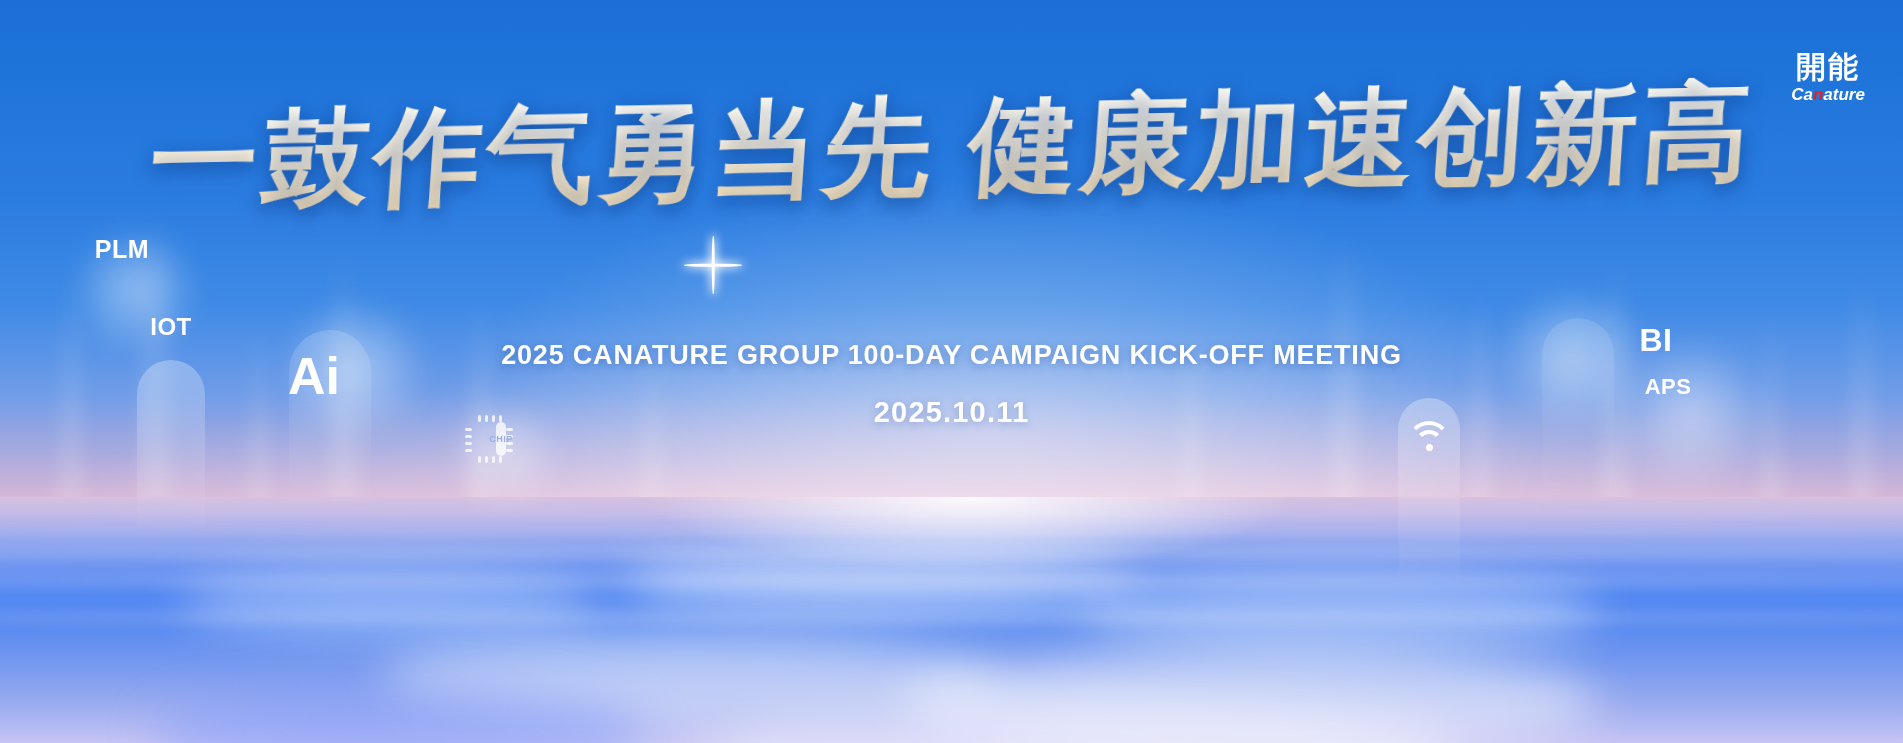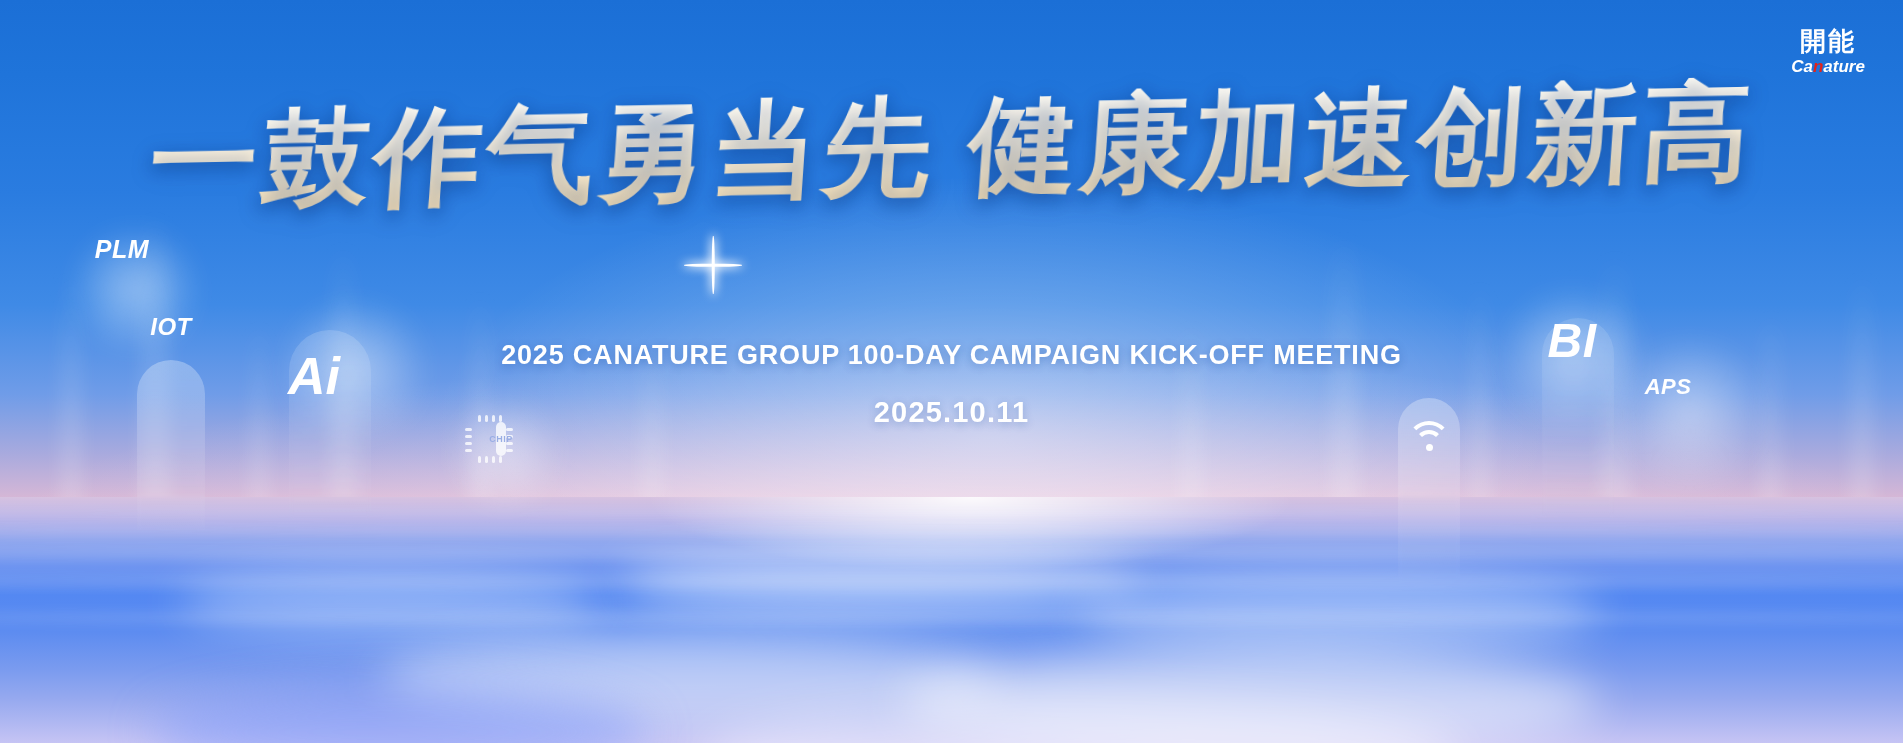--- a/index.html
+++ b/index.html
@@ -108,25 +108,26 @@
   .logo {
     position: absolute;
     top: 28px;
     right: 20px;
     width: 110px;
     text-align: center;
     user-select: none;
   }
   .logo-cn {
     font-family: "DejaVu Sans", "Liberation Sans", sans-serif;
-    font-size: 26px;
+    font-size: 30px;
     font-weight: 700;
     color: #ffffff;
     letter-spacing: 2px;
     line-height: 1;
+    margin-top: 24px;
   }
   .logo-en {
     margin-top: 4px;
     font-size: 17px;
     font-style: italic;
     font-weight: 700;
     color: #ffffff;
     letter-spacing: 0px;
     line-height: 1;
   }
@@ -224,21 +225,20 @@
 
   
   .badge {
     position: absolute;
     color: #ffffff;
     font-weight: 700;
     user-select: none;
     display: flex;
     align-items: center;
     justify-content: center;
-    font-style: italic;
   }
   .badge-glow {
     position: absolute;
     border-radius: 50%;
     background: radial-gradient(circle, rgba(255,255,255,.45), rgba(255,255,255,0) 68%);
     filter: blur(12px);
     pointer-events: none;
   }
   .pill {
     position: absolute;
@@ -381,18 +381,18 @@
   <div class="badge" style="left:1398px; top:412px; width:62px; height:44px;">
     <div class="wifi-icon">
       <div class="wifi-arc" style="top:4px;  width:44px; height:44px;"></div>
       <div class="wifi-arc" style="top:13px; width:28px; height:28px;"></div>
       <div class="wifi-dot"></div>
     </div>
   </div>
 
   <div class="badge-glow" style="left:1488px; top:290px; width:170px; height:140px;"></div>
   <div class="pill" style="left:1542px; top:318px; width:72px; height:200px; opacity:.45;"></div>
-  <div class="badge" style="left:1534px; top:318px; width:76px; height:44px; font-size:48px; letter-spacing:.5px;">BI</div>
+  <div class="badge" style="left:1618px; top:318px; width:76px; height:44px; font-size:32px; letter-spacing:.5px;">BI</div>
 
   <div class="badge-glow" style="left:1600px; top:340px; width:180px; height:150px;"></div>
   <div class="badge" style="left:1628px; top:373px; width:80px; height:28px; font-size:22px; letter-spacing:.5px;">APS</div>
 
 </div>
 
 </body></html>

